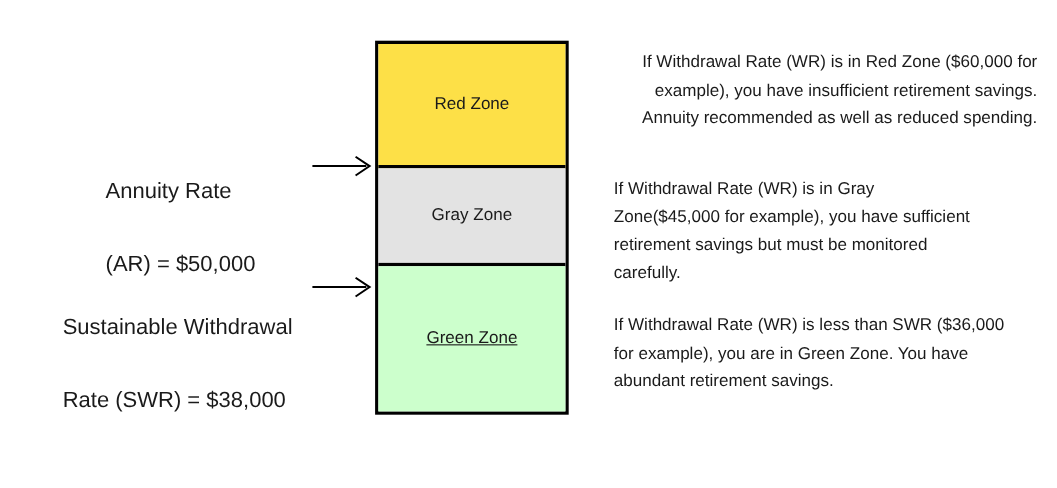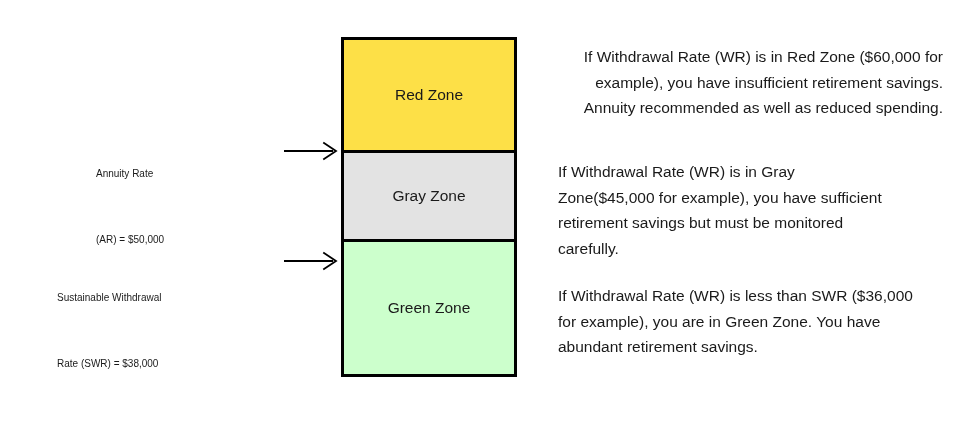--- a/index.html
+++ b/index.html
@@ -17,21 +17,21 @@
   }
   #stage {
     position: relative;
     width: 961px;
     height: 444px;
   }
 
   
   .left-label {
     position: absolute;
-    font-size: 10px;
+    font-size: 20px;
     line-height: 22px;
     color: #1a1a1a;
     white-space: pre;
     text-align: left;
   }
   .left-label .lbl-line {
     display: block;
   }
 
   #label-annuity {
@@ -75,20 +75,21 @@
     border-bottom: 3px solid #000000;
   }
   #zone-gray {
     height: 89px;
     background: #e3e3e3;
     border-bottom: 3px solid #000000;
   }
   #zone-green {
     flex: 1 1 auto;
     background: #ccffcc;
+    text-decoration: underline;
   }
 
   
   .para {
     position: absolute;
     font-size: 15.5px;
     line-height: 25.5px;
     color: #1a1a1a;
     white-space: pre-line;
   }

